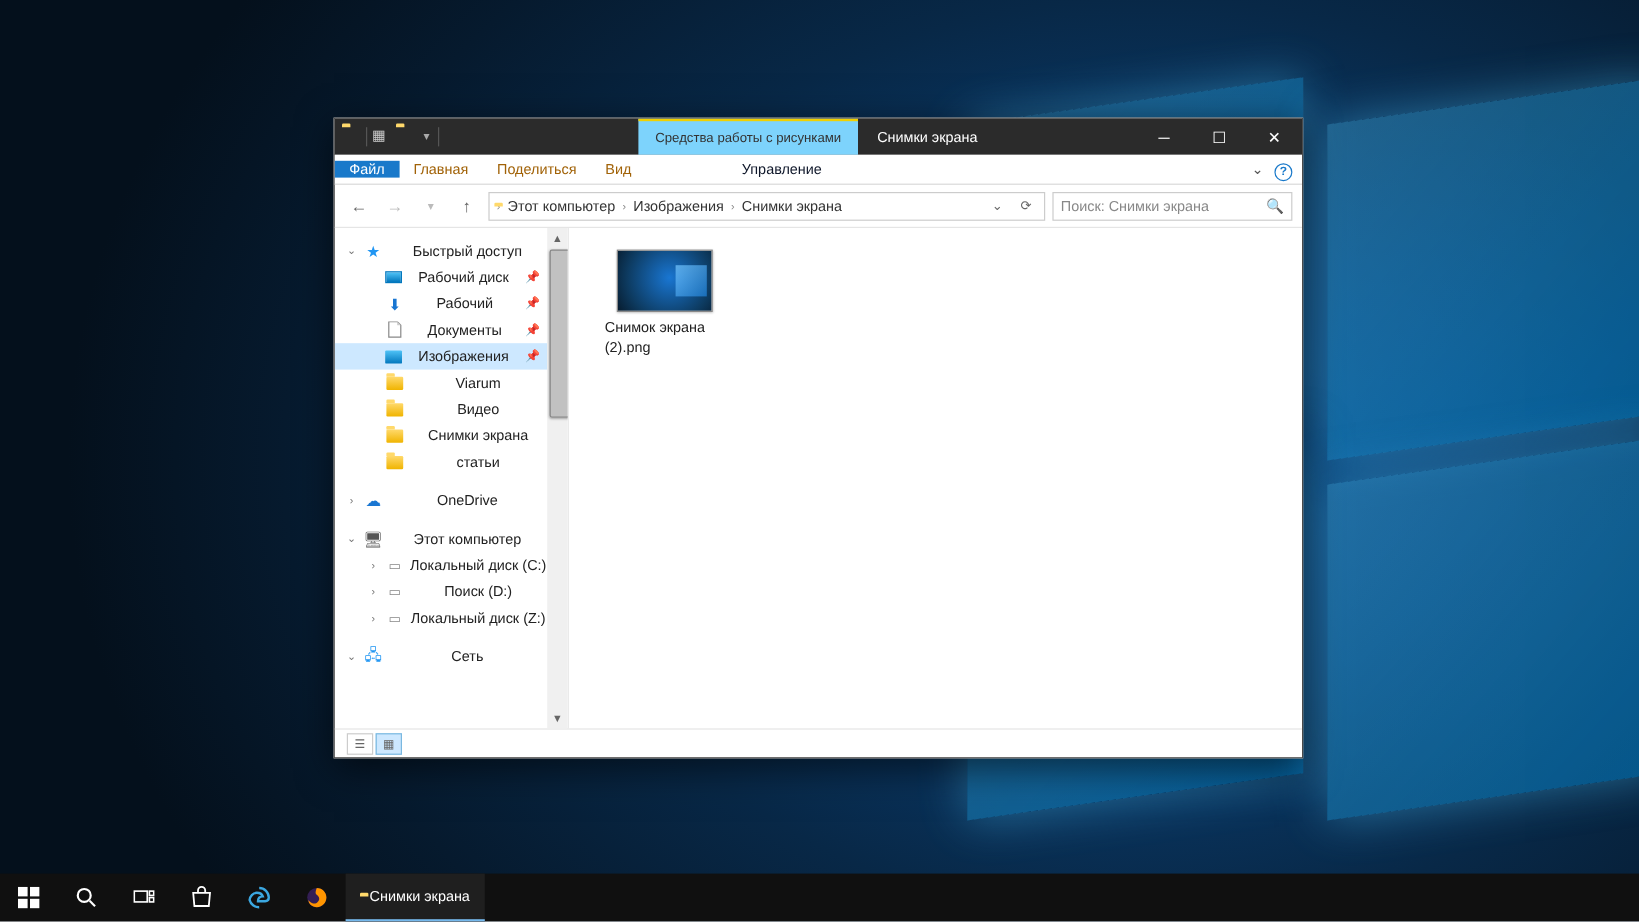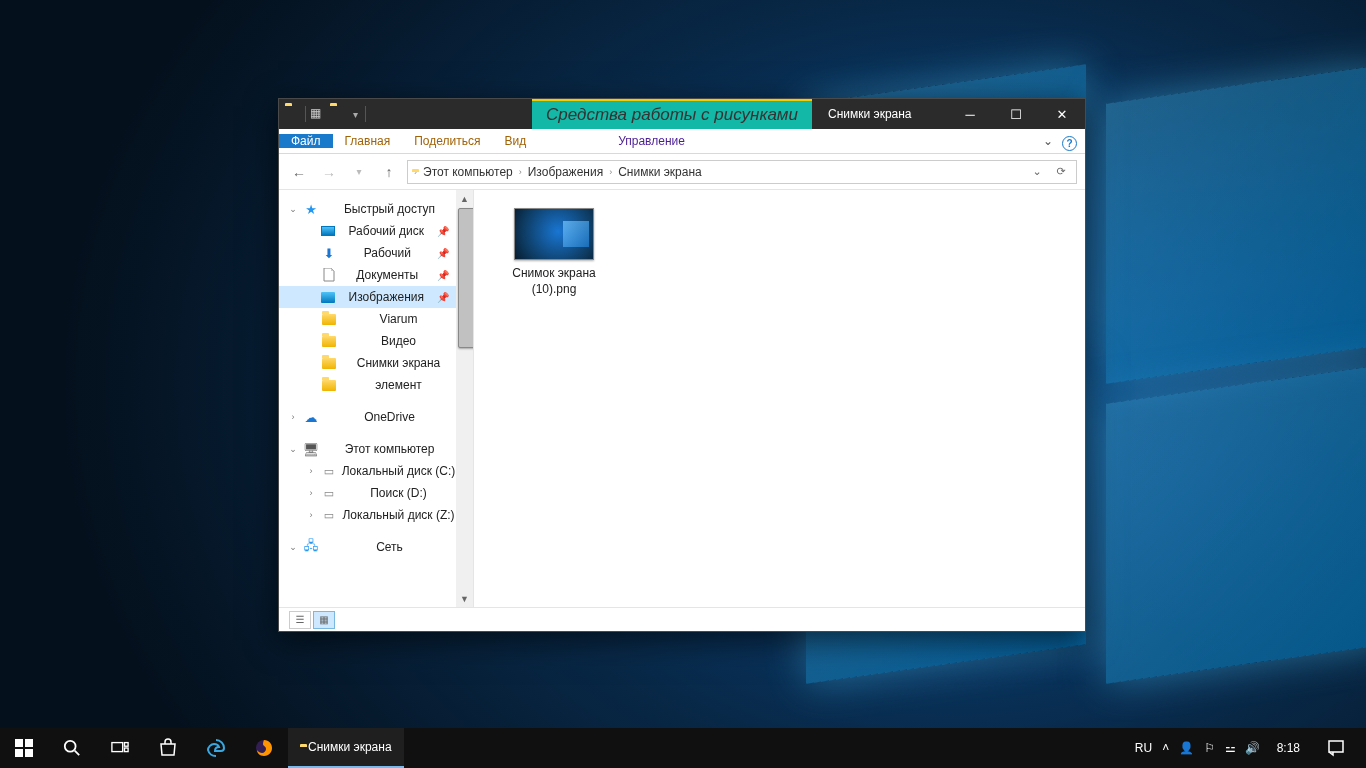--- a/index.html
+++ b/index.html
@@ -16,30 +16,30 @@
 .winlogo-bg .p4 { left:300px; top:300px; width:280px; height:280px; transform:skewY(-8deg); }
 
 .window { position:absolute; left:278px; top:98px; width:808px; height:534px; background:#fff; box-shadow:0 8px 30px rgba(0,0,0,.6); border:1px solid #4a4a4a; display:flex; flex-direction:column; }
 .titlebar { height:30px; background:#2b2b2b; display:flex; align-items:stretch; color:#fff; font-size:12px; }
 .titlebar .qat { display:flex; align-items:center; padding:0 6px; gap:4px; }
 .titlebar .qat .ico { width:16px; height:16px; }
 .folder-ico { width:16px; height:14px; background:linear-gradient(#ffd96b,#f0b400); border-radius:1px; position:relative; }
 .folder-ico::before { content:""; position:absolute; top:-3px; left:0; width:7px; height:3px; background:#ffd96b; border-radius:1px 1px 0 0; }
 .qat .sep { width:1px; height:16px; background:#555; }
 .qat .chev { color:#aaa; font-size:10px; padding:0 3px; }
-.titlebar .tabctx { background:#14b8a6; color:#333; display:flex; align-items:center; padding:0 14px 0 14px; border-top:2px solid #f0d000; font-size:17px;font-style:italic; }
+.titlebar .tabctx { background:#7dd3fc; color:#333; display:flex; align-items:center; padding:0 14px 0 14px; border-top:2px solid #f0d000; font-size:11px; }
 .titlebar .title { flex:0 0 auto; display:flex; align-items:center; padding:0 16px; }
 .titlebar .spacer { flex:1; }
 .titlebar .winbtns { display:flex; }
 .titlebar .winbtns div { width:46px; display:flex; align-items:center; justify-content:center; font-size:13px; color:#fff; }
 
 .ribbon-tabs { height:25px; background:#fff; border-bottom:1px solid #d9d9d9; display:flex; align-items:center; font-size:12px; }
 .ribbon-tabs .tab { padding:0 12px; display:flex; align-items:center; color:#a16207; }
 .ribbon-tabs .tab.file { background:#1979ca; color:#fff; }
-.ribbon-tabs .tab.ctx { color:#4c1d95; }
+.ribbon-tabs .tab.ctx { color:#0f172a; }
 .ribbon-tabs .rspace { flex:1; }
 .ribbon-tabs .rbtn { width:28px; display:flex; align-items:center; justify-content:center; color:#555; font-size:12px; }
 .ribbon-tabs .help { color:#1979ca; font-weight:bold; border:1px solid #1979ca; border-radius:50%; width:15px; height:15px; font-size:10px; display:flex; align-items:center; justify-content:center; margin:5px 8px 0 0;}
 
 .addrbar { height:36px; display:flex; align-items:center; padding:4px 8px; gap:6px; border-bottom:1px solid #e5e5e5; }
 .navbtn { width:24px; height:24px; display:flex; align-items:center; justify-content:center; color:#666; font-size:14px; border-radius:2px; }
 .navbtn.disabled { color:#bbb; }
 .addrbox { flex:1; height:24px; border:1px solid #ccc; display:flex; align-items:center; padding:0 4px; font-size:12px; color:#333; gap:2px; }
 .addrbox .seg { padding:0 4px; }
 .addrbox .chv { color:#888; font-size:9px; }
@@ -67,21 +67,21 @@
 .ic.down { color:#1976d2; font-size:13px; }
 .ic.doc svg { width:12px; height:14px; }
 .ic.img { background:linear-gradient(#4fc3f7,#0277bd); width:14px; height:11px; border-radius:1px; }
 .ic.fold .folder-ico { width:14px; height:11px; }
 .ic.cloud { color:#1976d2; font-size:13px; }
 .ic.pc { color:#555; font-size:13px; }
 .ic.drive { color:#888; font-size:11px; }
 .ic.net { color:#2196f3; font-size:13px; }
 
 .content { flex:1; padding:18px 0 0 30px; position:relative; }
-.fileitem { width:100px; text-align:center; font-size:12px; color:#222; }
+.fileitem { width:100px; text-align:left; font-size:12px; color:#222; }
 .thumb { width:80px; height:52px; margin:0 auto 6px; background:radial-gradient(circle at 55% 45%, #1976d2 0%, #0d3a5f 70%, #071c2f 100%); border:1px solid #888; position:relative; box-shadow:0 1px 2px rgba(0,0,0,.3); }
 .thumb::after { content:""; position:absolute; right:4px; top:50%; transform:translateY(-50%); width:26px; height:26px; background:linear-gradient(135deg,rgba(120,200,255,.7),rgba(30,130,220,.7)); }
 .fileitem .fn { line-height:1.3; }
 
 .statusbar { height:24px; border-top:1px solid #e5e5e5; display:flex; align-items:center; font-size:11px; color:#555; padding:0 8px; }
 .statusbar .stx { flex:1; }
 .viewbtn { width:22px; height:18px; border:1px solid #ccc; margin-left:2px; display:flex; align-items:center; justify-content:center; font-size:10px; color:#666; }
 .viewbtn.active { background:#cde8ff; border-color:#7ab8e0; }
 
 .taskbar { position:absolute; left:0; right:0; bottom:0; height:40px; background:#101010; display:flex; align-items:stretch; color:#fff; font-size:12px; }
@@ -149,20 +149,24 @@
         <span class="chv">›</span>
         <span class="seg">Этот компьютер</span>
         <span class="chv">›</span>
         <span class="seg">Изображения</span>
         <span class="chv">›</span>
         <span class="seg">Снимки экрана</span>
         <span class="asp"></span>
         <span class="dd">⌄</span>
         <span class="ref">⟳</span>
       </div>
+      <div class="searchbox">
+        <span class="sg">Поиск: Снимки экрана</span>
+        <span style="color:#666">🔍</span>
+      </div>
     </div>
 
     <div class="body">
       <div class="navpane">
         <div class="tree">
           <div class="treeitem">
             <span class="exp">⌄</span>
             <span class="ic star">★</span>
             <span class="lbl">Быстрый доступ</span>
           </div>
@@ -214,21 +218,21 @@
               <span class="ic fold">
                 <span class="folder-ico"></span>
               </span>
             <span class="lbl">Снимки экрана</span>
           </div>
           <div class="treeitem lvl1">
             <span class="exp"></span>
               <span class="ic fold">
                 <span class="folder-ico"></span>
               </span>
-            <span class="lbl">элемент</span>
+            <span class="lbl">статьи</span>
           </div>
           <div style="height:10px"></div>
           <div class="treeitem">
             <span class="exp">›</span>
             <span class="ic cloud">☁</span>
             <span class="lbl">OneDrive</span>
           </div>
           <div style="height:10px"></div>
           <div class="treeitem">
             <span class="exp">⌄</span>
@@ -260,21 +264,21 @@
         <div class="scrollbar">
           <div class="arr up">▲</div>
           <div class="thumb"></div>
           <div class="arr dn">▼</div>
         </div>
       </div>
 
       <div class="content">
         <div class="fileitem">
           <div class="thumb"></div>
-          <div class="fn"><span>Снимок экрана</span><br><span>(10).png</span></div>
+          <div class="fn"><span>Снимок экрана</span><br><span>(2).png</span></div>
         </div>
       </div>
     </div>
 
     <div class="statusbar">
       <div class="viewbtn">☰</div>
       <div class="viewbtn active">▦</div>
     </div>
   </div>
 
@@ -315,29 +319,14 @@
       <svg viewBox="0 0 20 20">
           <circle cx="10" cy="10" r="8" fill="#331e54"></circle>
           <path d="M10 2c5 0 8 4 8 8s-3 8-8 8c-4 0-7-3-7-6 0 0 2 3 5 3 2 0 4-2 4-4 0-3-3-3-3-5 0-2 1-4 1-4z" fill="#ff9500"></path>
         </svg>
     </div>
     <div class="taskapp">
       <span><span class="folder-ico" style="width:16px;height:12px"></span></span>
       <span>Снимки экрана</span>
     </div>
     <div class="tspacer"></div>
-    <div class="tray">
-      <span class="ti">RU</span>
-      <span class="ti">˄</span>
-      <span class="ti">👤</span>
-      <span class="ti">⚐</span>
-      <span class="ti">⚍</span>
-      <span class="ti">🔊</span>
-      <span class="clock">8:18</span>
-      <span class="notif">
-        <svg width="18" height="18" viewBox="0 0 18 18">
-            <rect x="2" y="2" width="14" height="11" fill="none" stroke="#fff" stroke-width="1.5"></rect>
-            <path d="M2 13l4 3v-3" fill="none" stroke="#fff" stroke-width="1.5"></path>
-          </svg>
-      </span>
-    </div>
   </div>
 </div>
 
 </body></html>

